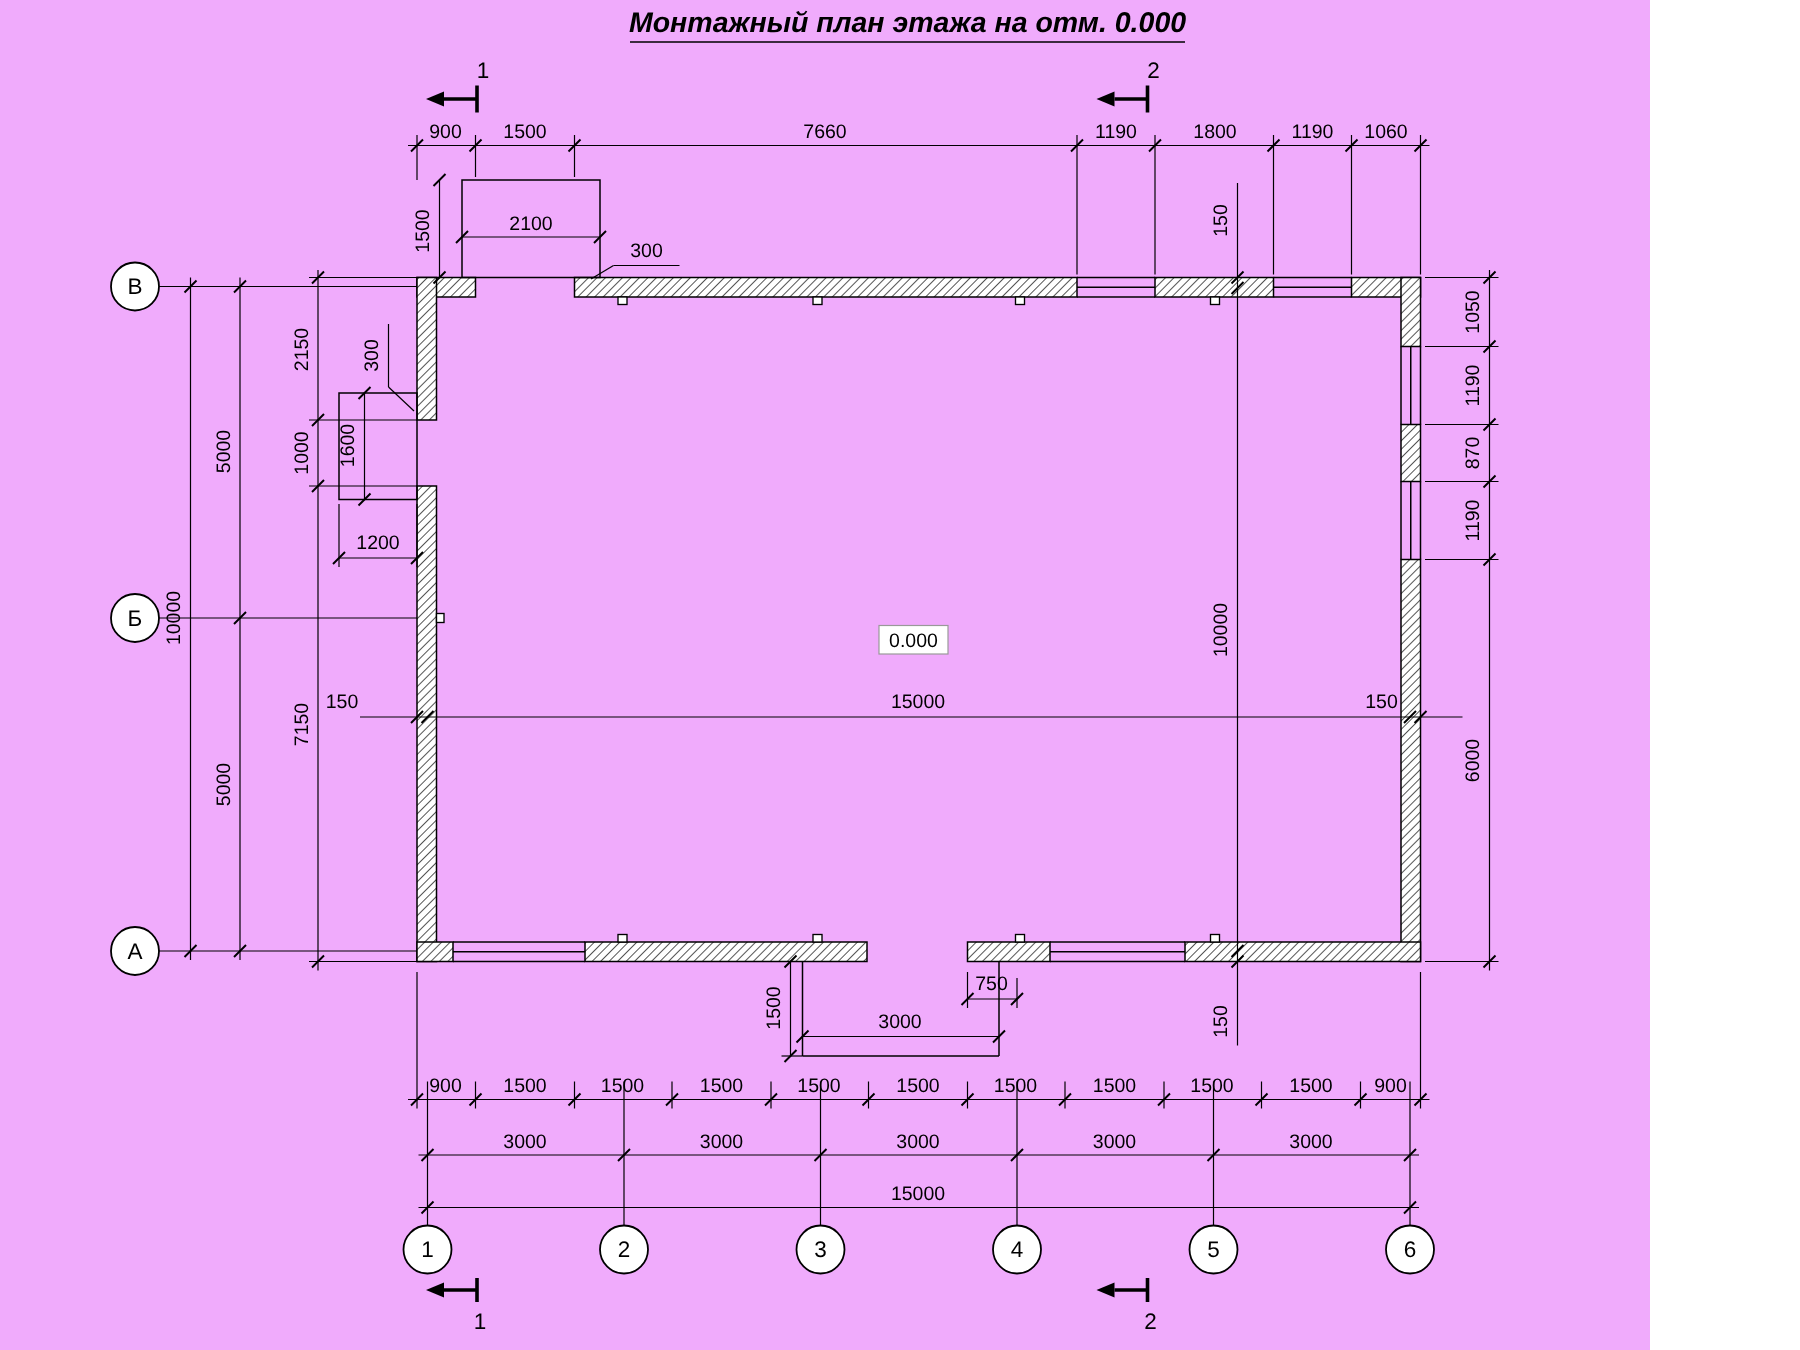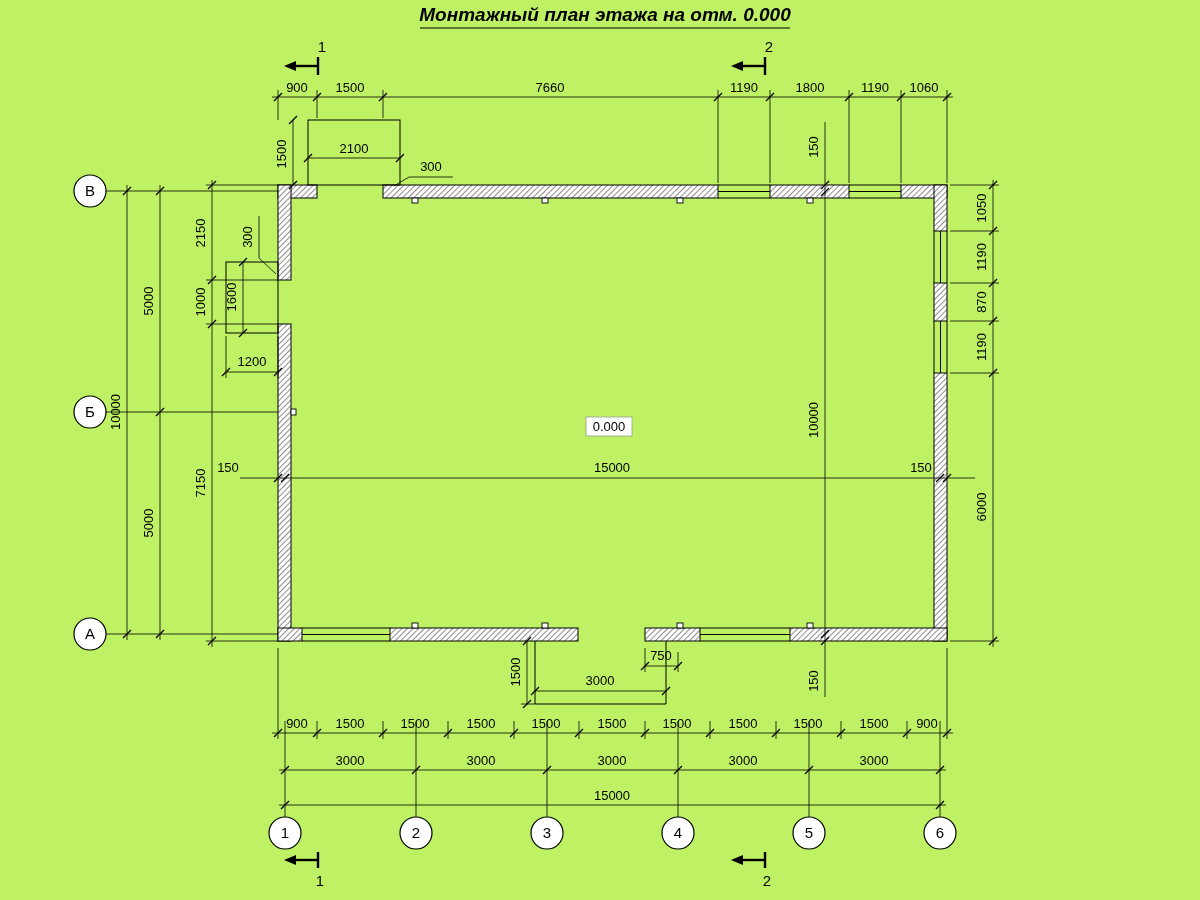--- a/index.html
+++ b/index.html
@@ -1,16 +1,16 @@
 <!DOCTYPE html>
 <html><head>
 <meta charset="utf-8">
 <style>
   html,body{margin:0;padding:0;background:#fff;}
-  .page{width:1200px;height:900px;background:#bef264;position:relative;overflow:hidden;}
+  .page{width:1100px;height:900px;background:#f0abfc;position:relative;overflow:hidden;}
   svg{display:block;}
   text{font-family:"Liberation Sans", sans-serif;font-size:13px;fill:#000;text-anchor:middle;}
   .ttl{font-size:19px;font-weight:bold;font-style:italic;}
   .ax{font-size:15px;}
   .sec{font-size:15px;}
   .ln{stroke:#000;stroke-width:0.8;fill:none;}
   .w{stroke:#000;stroke-width:1;fill:none;}
   .hw{stroke:#000;stroke-width:1;fill:url(#hatch);}
   .tk{stroke:#000;stroke-width:1.3;}
   .thk{stroke:#000;stroke-width:2.4;fill:none;}

